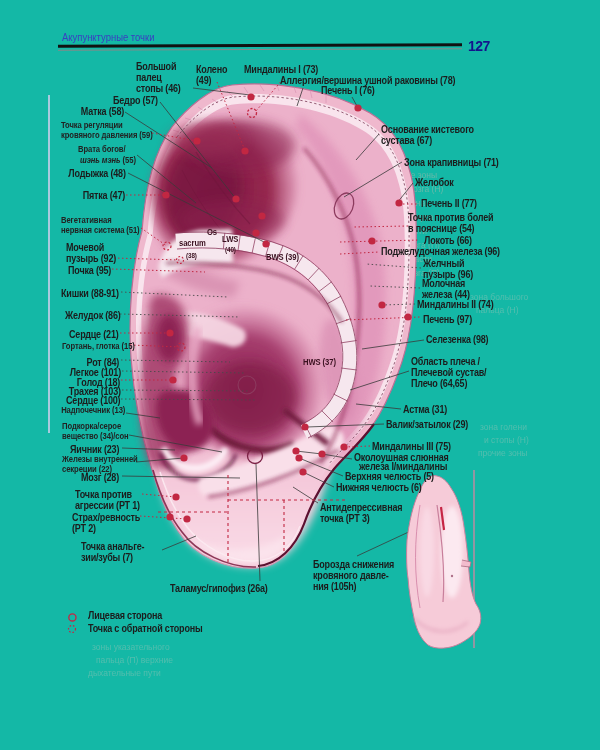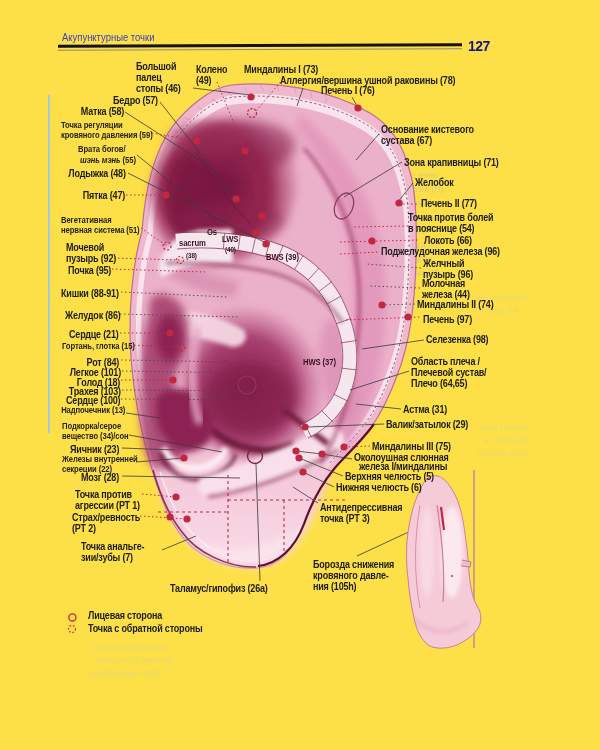--- a/index.html
+++ b/index.html
@@ -1,15 +1,15 @@
 <!DOCTYPE html>
 <html><head><meta charset="utf-8">
 <style>
 html,body{margin:0;padding:0;}
-#page{position:relative;width:600px;height:750px;background:#fde047;overflow:hidden;
+#page{position:relative;width:600px;height:750px;background:#14b8a6;overflow:hidden;
   font-family:"Liberation Sans",sans-serif;}
 .lb{position:absolute;font-size:10px;line-height:11px;color:#1c1c1c;white-space:nowrap;
   font-weight:bold;letter-spacing:-0.2px;transform:scaleX(0.9);transform-origin:0 0;}
 .sm{position:absolute;font-size:8.5px;line-height:9.5px;color:#222;white-space:nowrap;
   font-weight:bold;letter-spacing:-0.1px;transform:scaleX(0.9);transform-origin:0 0;}
 .r{text-align:right;transform-origin:100% 0;}
 .hdr{position:absolute;left:62px;top:31px;font-size:11px;color:#3a3ec2;transform:scaleX(0.86);transform-origin:0 0;}
 .pgnum{position:absolute;left:468px;top:38px;font-size:14px;font-weight:bold;color:#14148c;letter-spacing:-0.5px;}
 .bold{font-weight:bold;}
 svg{position:absolute;left:0;top:0;}

